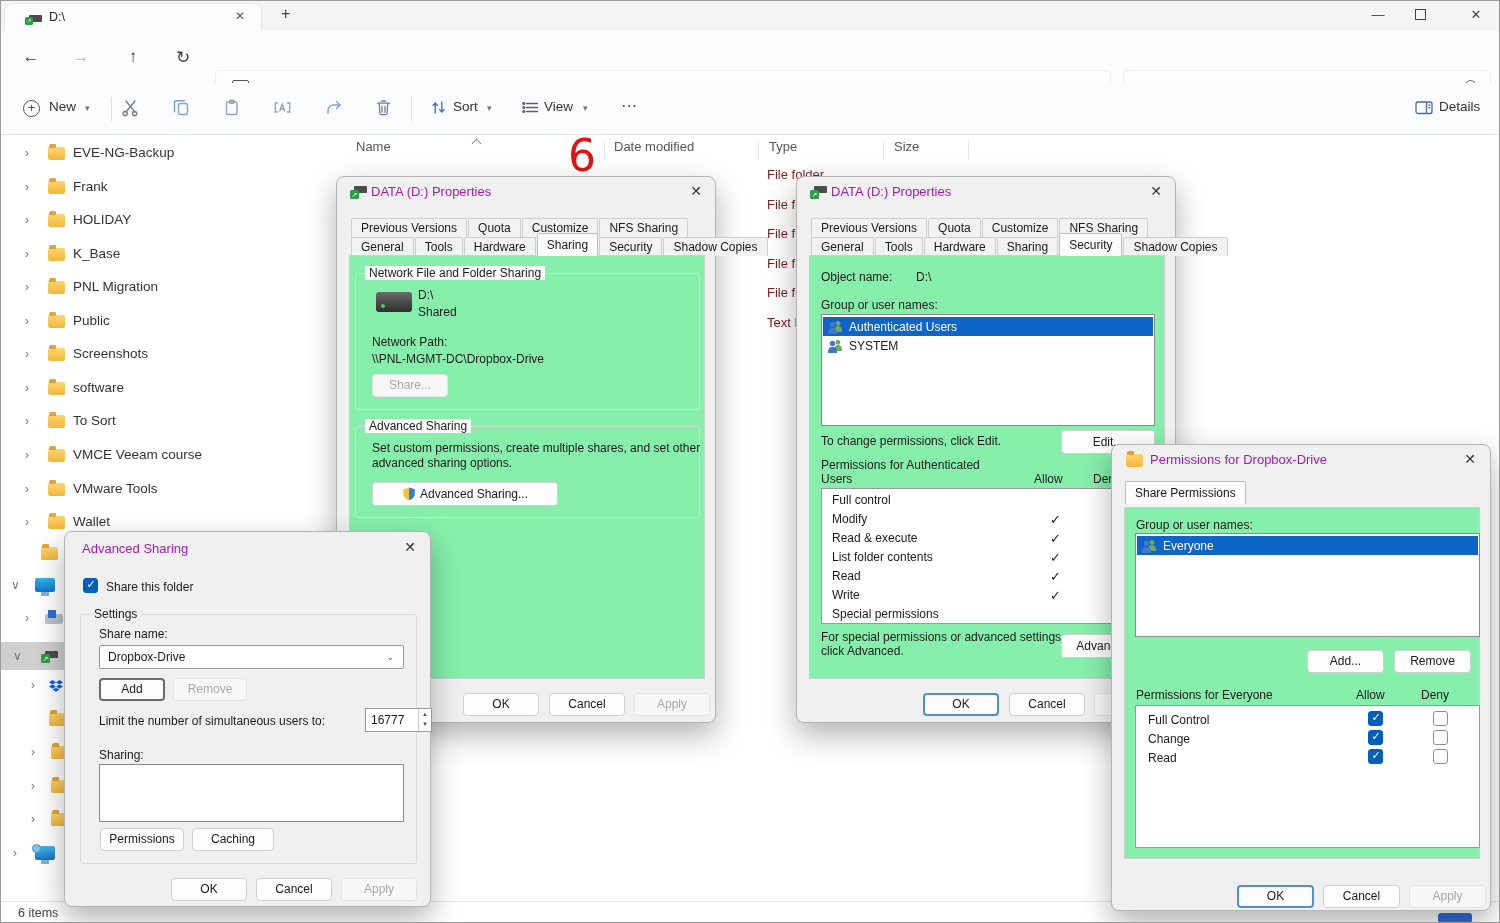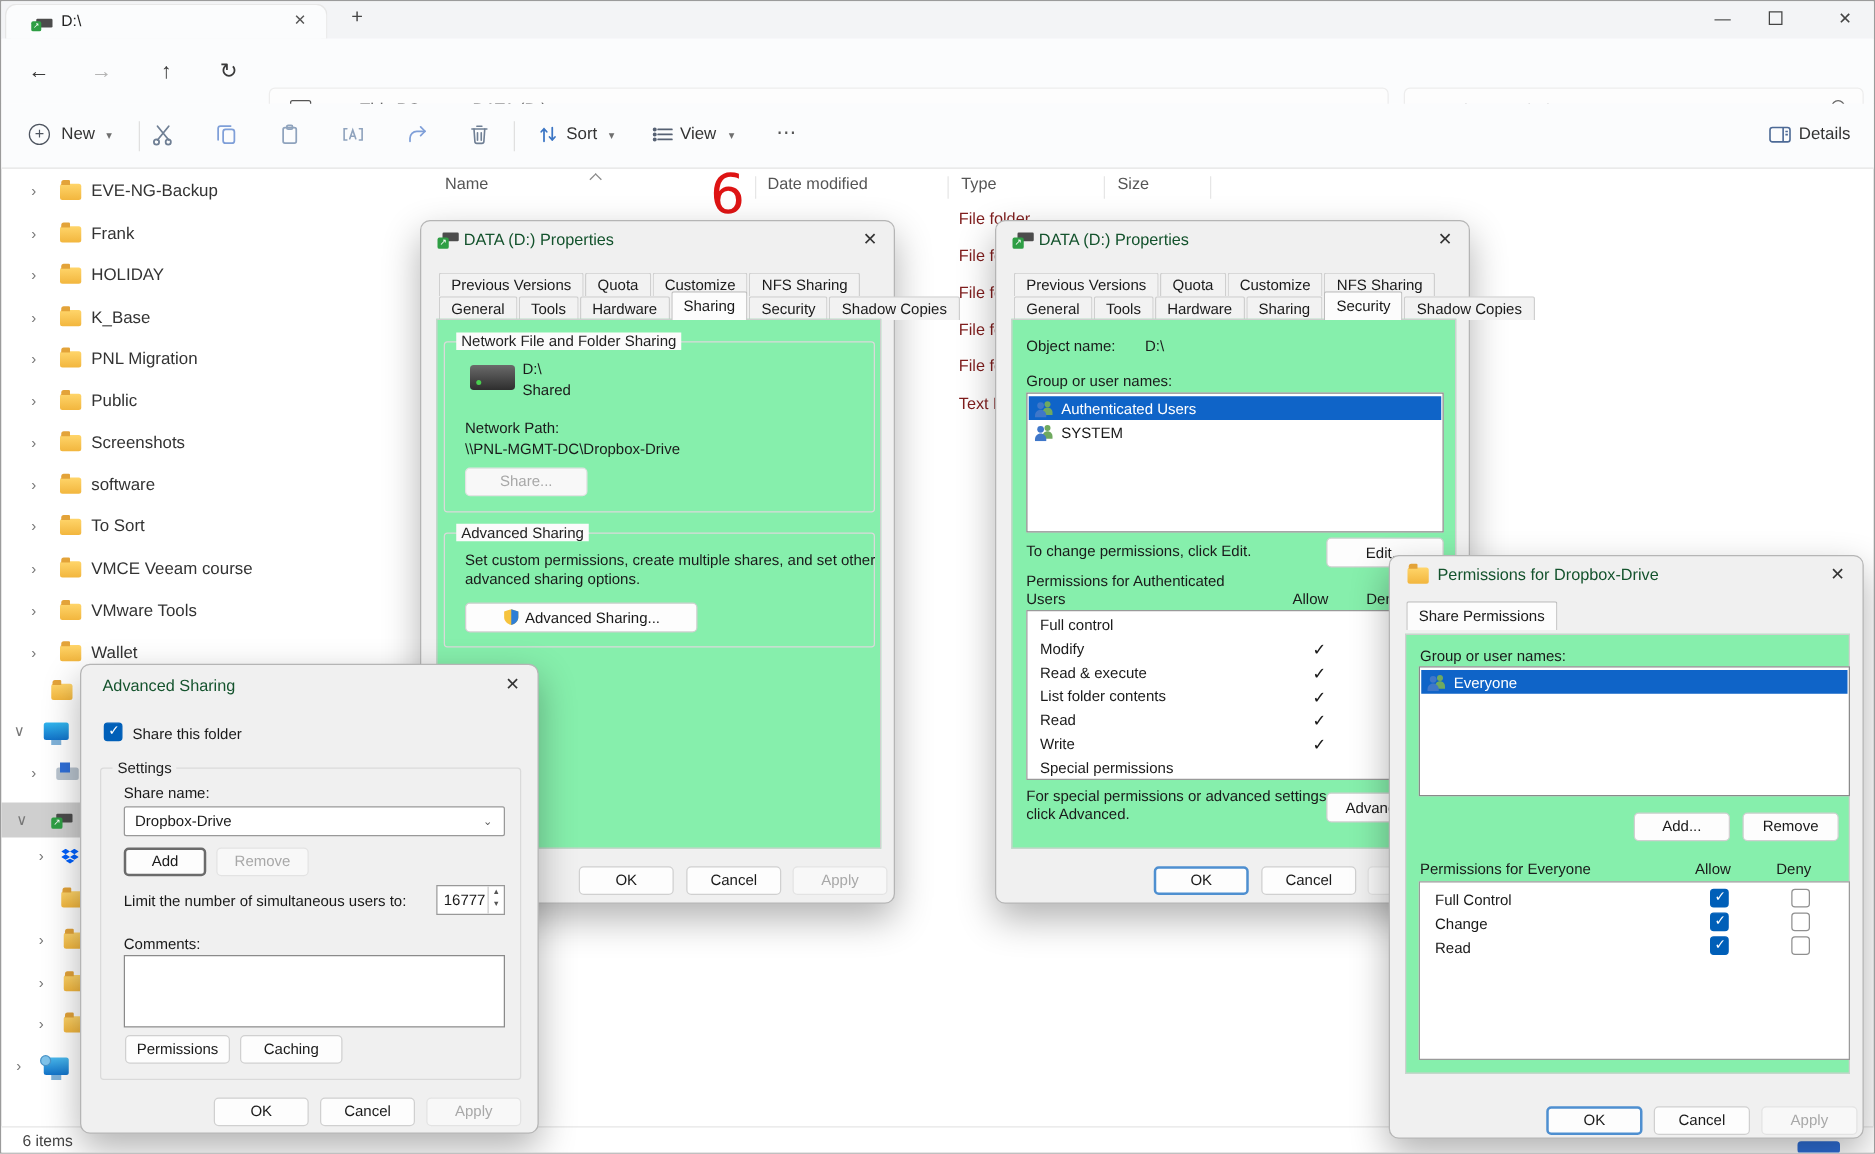--- a/index.html
+++ b/index.html
@@ -28,21 +28,21 @@
   .fold{position:absolute;width:17px;height:13px;border-radius:2px;background:linear-gradient(#ffd56a,#f2b63e)}
   .fold::before{content:"";position:absolute;top:-3px;left:1px;width:7px;height:4px;border-radius:2px 1px 0 0;background:#e3a339}
   .slabel{position:absolute;left:72px;top:4px;font-size:13.5px;color:#333;white-space:nowrap}
   .hdr{position:absolute;top:138px;font-size:13px;color:#555}
   .vsep{position:absolute;top:140px;width:1px;height:18px;background:#e6e6e6}
   .caret{position:absolute;left:472px;top:139px;width:7px;height:7px;border-left:1.5px solid #888;border-top:1.5px solid #888;transform:rotate(45deg)}
   .typerow{font-size:13px;color:#7f1d1d;white-space:nowrap;position:absolute;left:0}
   .statusbar{position:absolute;left:0;top:900px;width:1500px;height:23px;background:#fff;border-top:1px solid #e6e6e6}
   
   .dlg{position:absolute;background:#f0f0f0;border:1px solid #b5b5b5;border-radius:8px;box-shadow:0 12px 30px rgba(0,0,0,.30);font-size:12px;color:#1a1a1a}
-  .dtitle{position:absolute;font-size:13px;color:#14532d;white-space:nowrap}
+  .dtitle{position:absolute;font-size:13px;color:#a21caf;white-space:nowrap}
   .dclose{position:absolute;font-size:14px;color:#333}
   .tabsrow{position:absolute;display:flex}
   .ptab{height:19px;line-height:18px;padding:0 9px;border:1px solid #cfcfcf;border-bottom:none;background:#f2f2f2;margin-right:1px;border-radius:2px 2px 0 0;font-size:12px;white-space:nowrap}
   .ptab.active{background:#fcfcfc;height:23px;margin-top:-4px;line-height:22px;position:relative;z-index:3;border-color:#bdbdbd}
   .tabpanel{position:absolute;background:#86efac;border:1px solid #cfcfcf}
   .grp{position:absolute;border:1px solid #dadada;border-radius:3px}
   .legend{position:absolute;top:-8px;left:9px;background:#fbfbfb;padding:0 4px;font-size:12px;color:#222;white-space:nowrap}
   .btn{position:absolute;background:#fdfdfd;border:1px solid #d0d0d0;border-radius:4px;font-size:12px;color:#1a1a1a;text-align:center;height:23px;line-height:21px;white-space:nowrap}
   .btn.disabled{color:#a8a8a8;background:#f8f8f8;border-color:#e3e3e3}
   .btn.primary{border:2px solid #4e8fd0;line-height:19px}
@@ -326,21 +326,21 @@
       <span class="ptab">Shadow Copies</span>
     </div>
     <div class="tabpanel" style="left:12px;top:78px;width:356px;height:424px">
       <div class="grp" style="left:5px;top:17px;width:345px;height:137px">
         <span class="legend">Network File and Folder Sharing</span>
         <span class="bigdrive" style="left:20px;top:18px"></span>
         <span class="dtext" style="left:62px;top:14px">D:\</span>
         <span class="dtext" style="left:62px;top:31px">Shared</span>
         <span class="dtext" style="left:16px;top:61px">Network Path:</span>
         <span class="dtext" style="left:16px;top:78px">\\PNL-MGMT-DC\Dropbox-Drive</span>
-        <span class="btn disabled" style="left:16px;top:100px;width:98px">Share...</span>
+        <span class="btn disabled" style="left:16px;top:100px;width:76px">Share...</span>
       </div>
       <div class="grp" style="left:5px;top:170px;width:345px;height:92px">
         <span class="legend">Advanced Sharing</span>
         <span class="dtext" style="left:16px;top:14px">Set custom permissions, create multiple shares, and set other</span>
         <span class="dtext" style="left:16px;top:29px">advanced sharing options.</span>
         <span class="btn" style="left:16px;top:55px;width:186px;height:24px;line-height:22px">
           <svg width="14" height="15" viewBox="0 0 16 16" style="vertical-align:-3px;margin-right:4px">
               <path d="M8 1l6.5 2v5.2c0 4.2-3.2 6.4-6.5 7.3C4.7 14.6 1.5 12.4 1.5 8.2V3z" fill="#f6c33d"></path>
               <path d="M8 1l6.5 2v5.2c0 4.2-3.2 6.4-6.5 7.3z" fill="#2f7fd6"></path>
             </svg><span>Advanced Sharing...</span>
@@ -436,25 +436,25 @@
     <div class="grp" style="left:15px;top:82px;width:337px;height:250px;background:#f0f0f0">
       <span class="legend" style="background:#f0f0f0">Settings</span>
       <span class="dtext" style="left:18px;top:12px">Share name:</span>
       <div class="combo" style="left:18px;top:30px;width:305px;height:24px">
         <span class="dtext" style="left:8px;top:4px">Dropbox-Drive</span>
         <span class="abs" style="right:9px;top:6px;color:#555;font-size:9px">⌄</span>
       </div>
       <span class="btn darkdef" style="left:18px;top:63px;width:66px">Add</span>
       <span class="btn disabled" style="left:92px;top:63px;width:74px">Remove</span>
       <span class="dtext" style="left:18px;top:99px">Limit the number of simultaneous users to:</span>
-      <div class="spin" style="left:268px;top:93px;width:55px;height:24px">
+      <div class="spin" style="left:284px;top:93px;width:67px;height:24px">
         <span class="dtext" style="left:5px;top:4px">16777</span>
         <span class="spincol">▲<br>▼</span>
       </div>
-      <span class="dtext" style="left:18px;top:133px">Comments:</span>
+      <span class="dtext" style="left:18px;top:133px">Sharing:</span>
       <div class="txtarea" style="left:18px;top:149px;width:305px;height:58px"></div>
       <span class="btn" style="left:19px;top:213px;width:84px">Permissions</span>
       <span class="btn" style="left:111px;top:213px;width:82px">Caching</span>
     </div>
     <span class="btn" style="left:106px;top:346px;width:76px">OK</span>
     <span class="btn" style="left:191px;top:346px;width:76px">Cancel</span>
     <span class="btn disabled" style="left:276px;top:346px;width:76px">Apply</span>
   </div>
 
   <div class="dlg z25" style="left:1110px;top:443px;width:380px;height:467px">

